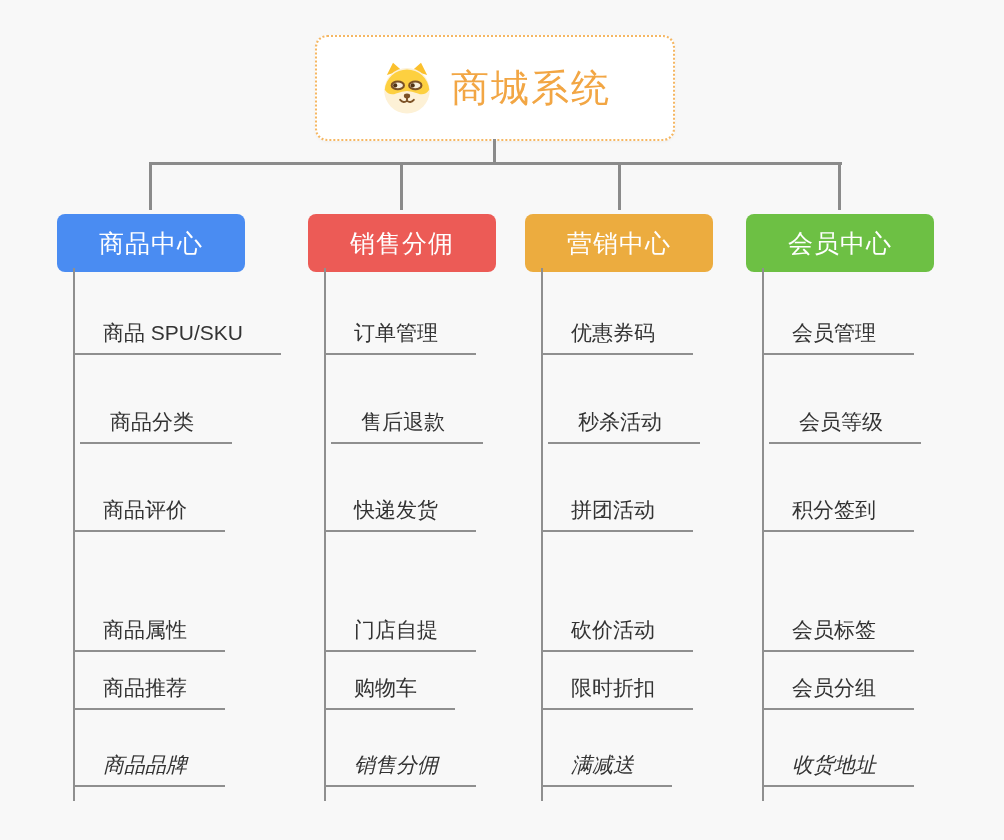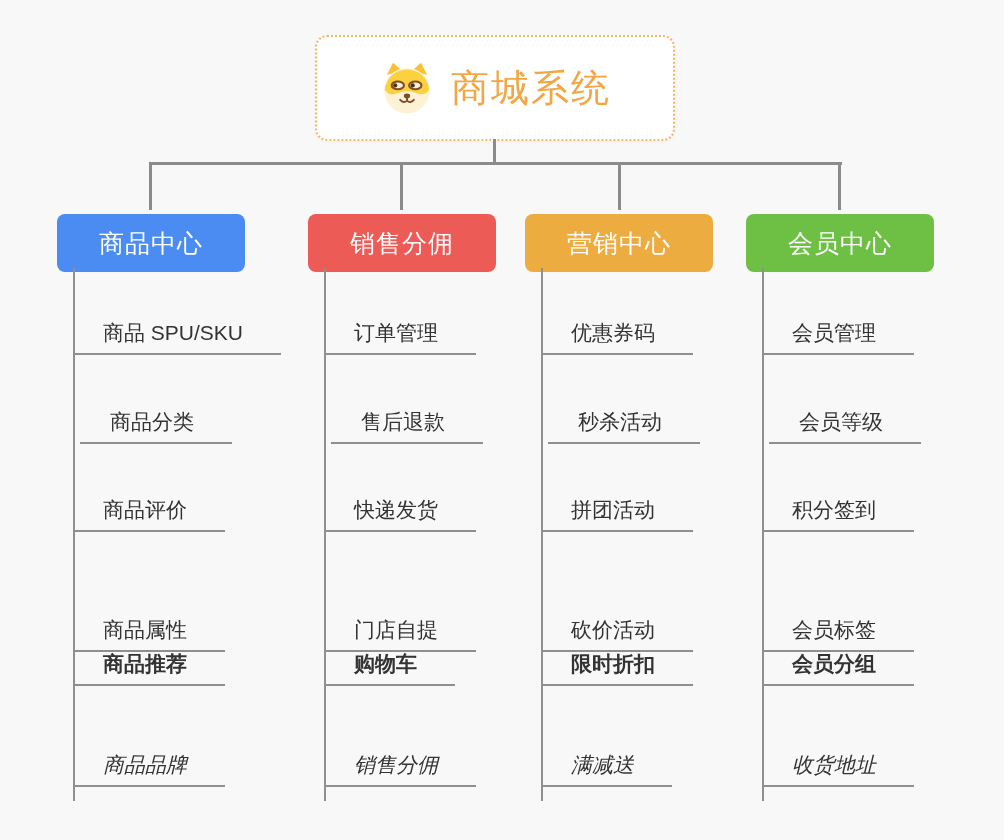--- a/index.html
+++ b/index.html
@@ -65,21 +65,21 @@
     font-size:21px;line-height:28px;color:#333333;
     padding:0 38px 6px 30px;
     border-bottom:2px solid #8f8f8f;
     white-space:nowrap;
     cursor:pointer;
   }
   .leaf-r1{top:109px;}
   .leaf-r2{top:198px;margin-left:7px;}
   .leaf-r3{top:286px;}
   .leaf-r4{top:375px;margin-top:31px;}
-  .leaf-r5{top:440px;font-weight:bold;}
+  .leaf-r5{top:464px;}
   .leaf-r6{top:541px;font-style:italic;}
 </style>
 </head>
 <body>
 
 <div class="canvas">
 
   <div class="root-node">
     <svg class="root-icon" viewBox="0 0 64 64" aria-hidden="true">
       <polygon points="9,17 16,3 26,12" fill="#fbc02d"></polygon>

